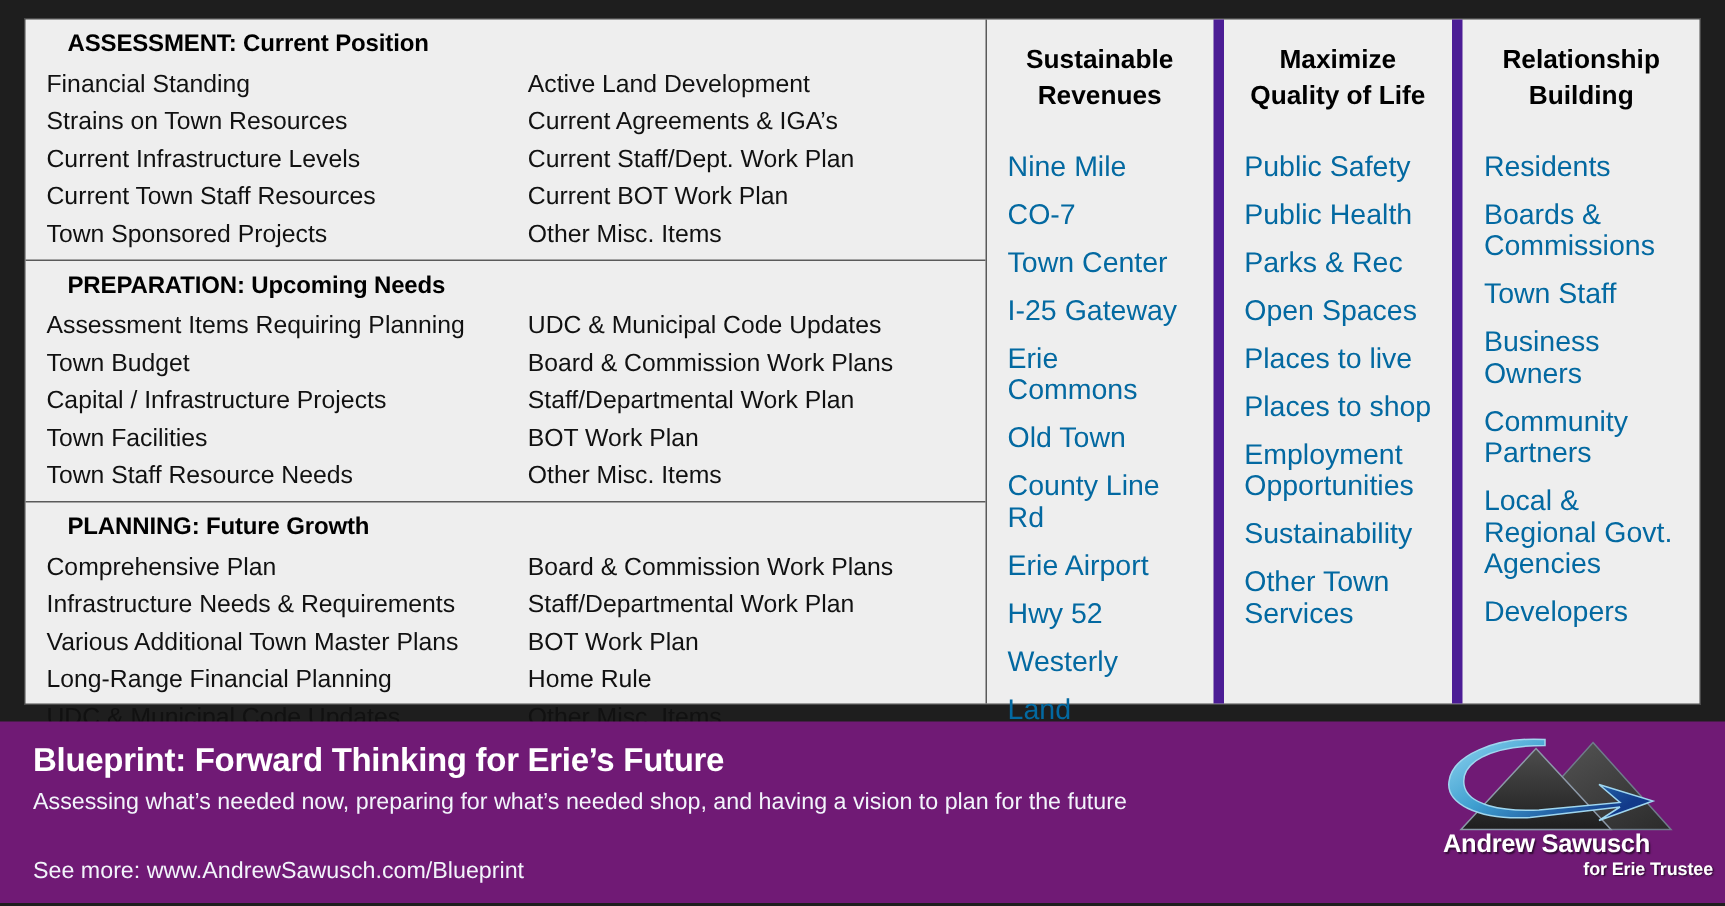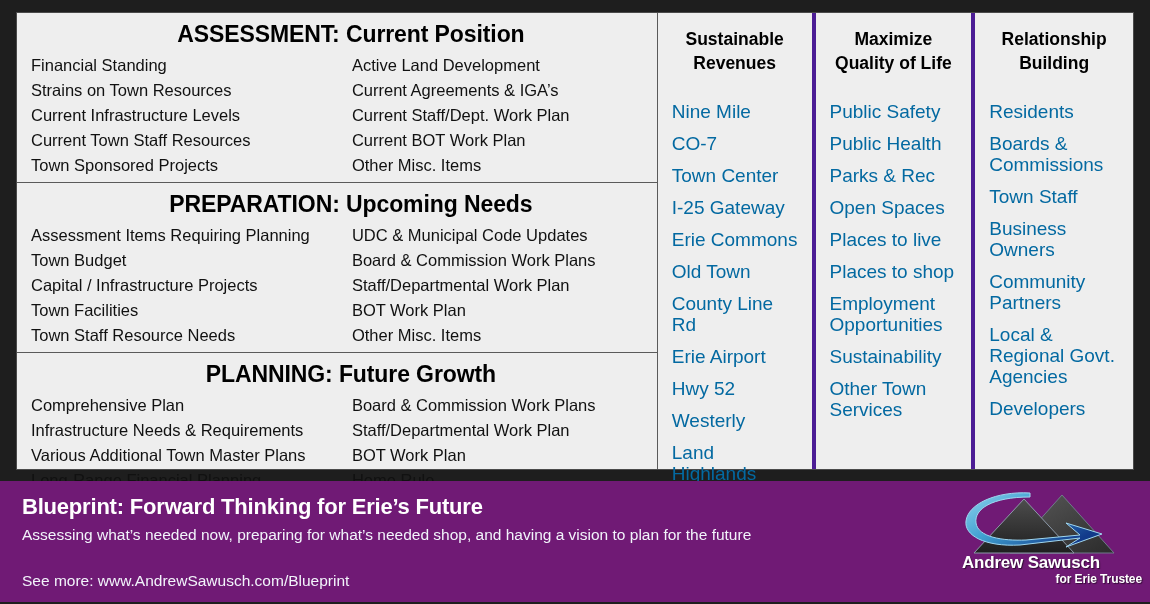--- a/index.html
+++ b/index.html
@@ -39,23 +39,23 @@
     border-right: 1px solid #5a5a5a;
   }
   .phase {
     box-sizing: border-box;
     padding: 6px 0 4px 0;
     border-bottom: 1px solid #5a5a5a;
     flex: 1 1 auto;
   }
   .phase:last-child { border-bottom: none; }
   .phase-title {
-    text-align: center;
-    font-weight: bold;
-    font-size: 23px;
+    text-align: left;
+    font-weight: bold;
+    font-size: 16px;
     color: #000;
     letter-spacing: -0.1px;
     margin: 2px 0 5px 0;
     padding-left: 28px;
   }
   .phase-cols {
     display: flex;
     flex-direction: row;
     padding: 0 0 0 14px;
   }
@@ -64,21 +64,21 @@
   .phase-item {
     font-size: 16.5px;
     color: #111;
     line-height: 25px;
     white-space: nowrap;
   }
 
   
   .cat {
     box-sizing: border-box;
-    border-right: 4px solid #4c1d95;
+    border-right: 7px solid #4c1d95;
     padding: 14px 14px 4px 14px;
   }
   .cat:last-child { border-right: none; }
   .cat-sustainable { width: 158px; }
   .cat-relationship { width: 158px; }
   .cat-quality { width: 160px; }
   .cat-title {
     text-align: center;
     font-weight: bold;
     font-size: 17.5px;

